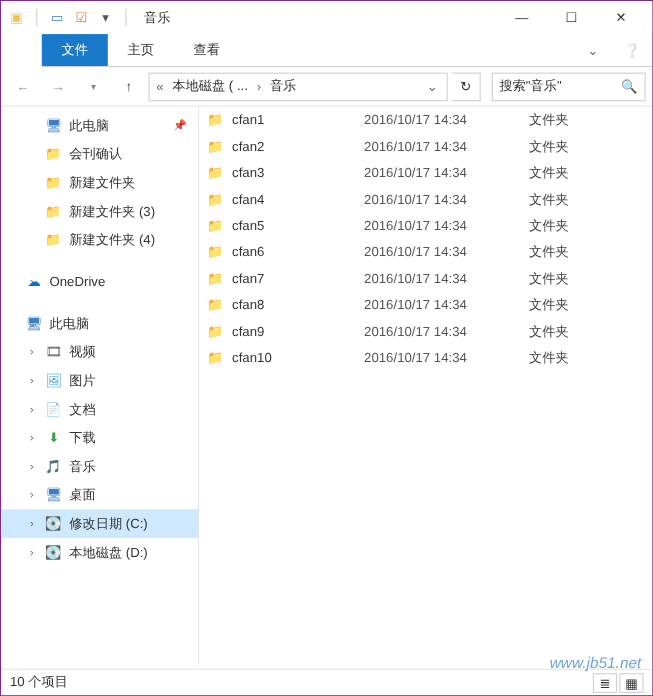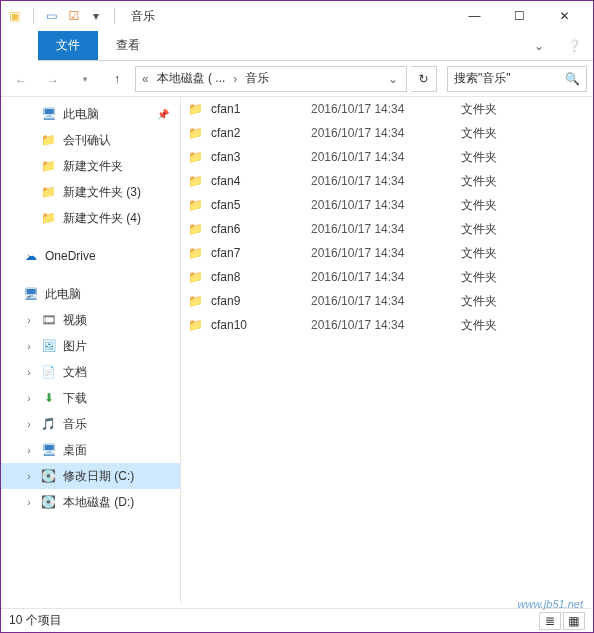--- a/index.html
+++ b/index.html
@@ -38,26 +38,26 @@
 .pin{margin-left:auto;margin-right:10px;color:#7a7a7a;font-size:10px;}
 .list{flex:1;position:relative;}
 .listhdr{display:flex;height:28px;align-items:center;border-bottom:1px solid #e9e9e9;}
 .listhdr .col{padding-left:12px;color:#444;}
 .col-name{width:130px;}
 .col-date{width:150px;}
 .col-type{width:70px;}
 .row{display:flex;height:24px;align-items:center;}
 .row .ficon{width:30px;display:flex;justify-content:center;}
 .row .name{width:100px;}
-.row .date{width:150px;color:#555;}
+.row .date{width:150px;color:#555;margin-left:20px;}
 .row .type{width:70px;color:#404040;}
 .status{position:absolute;bottom:0;left:0;right:0;height:24px;border-top:1px solid #e5e5e5;display:flex;align-items:center;padding:0 8px;color:#555;}
 .status .sbtns{margin-left:auto;display:flex;gap:2px;}
 .sbtns .sbtn{width:22px;height:18px;border:1px solid #cfcfcf;display:flex;align-items:center;justify-content:center;background:#fff;}
-.watermark{position:absolute;right:10px;bottom:22px;color:#6ea4d6;font-size:11px;font-style:italic;}
+.watermark{position:absolute;right:10px;bottom:22px;color:#6ea4d6;font-size:14px;font-style:italic;}
 .folder-y{color:#f3c24b;}
 .check-orange{color:#e27a2f;}
 </style>
 </head>
 <body>
 
 <div class="titlebar">
   <div class="qat">
     <span class="sysicon folder-y">▣</span>
     <span class="sep"></span>
@@ -69,20 +69,21 @@
   </div>
   <div class="winbtns">
     <div class="winbtn">―</div>
     <div class="winbtn">☐</div>
     <div class="winbtn close">✕</div>
   </div>
 </div>
 
 <div class="ribbon">
   <div class="file">文件</div>
+  <div class="tab">主页</div>
   <div class="tab">查看</div>
   <div class="right">
     <div class="rbtn" style="color:#666">⌄</div>
     <div class="rbtn" style="color:#1979ca">❔</div>
   </div>
 </div>
 
 <div class="nav">
   <div class="navbtn">←</div>
   <div class="navbtn">→</div>

